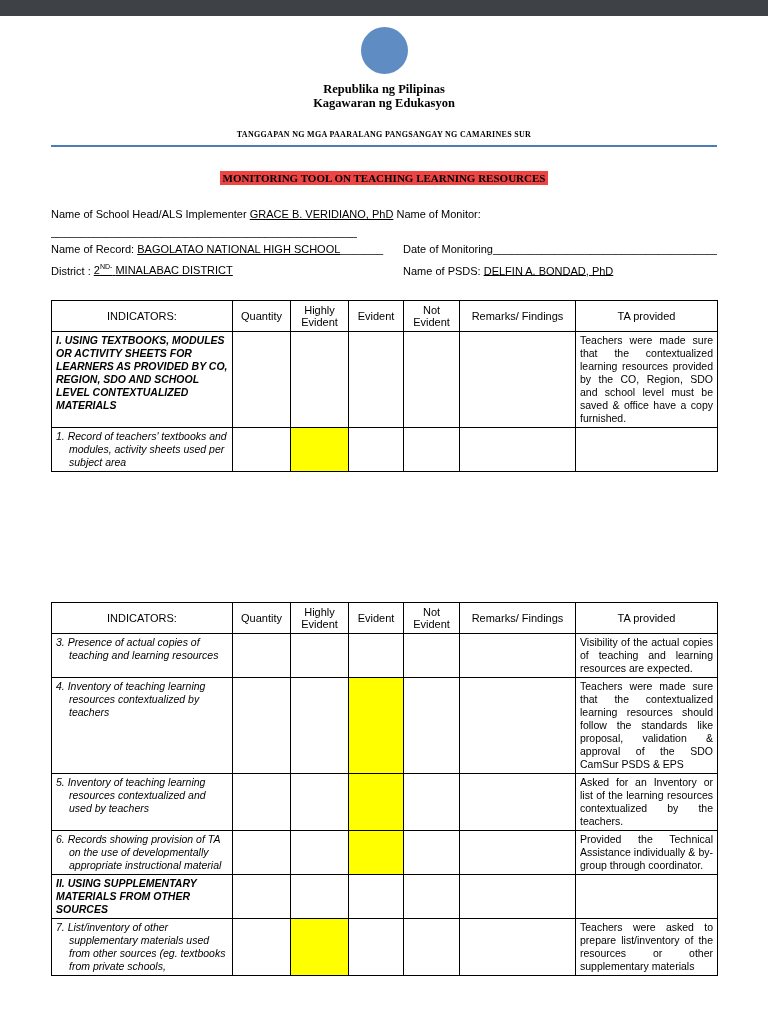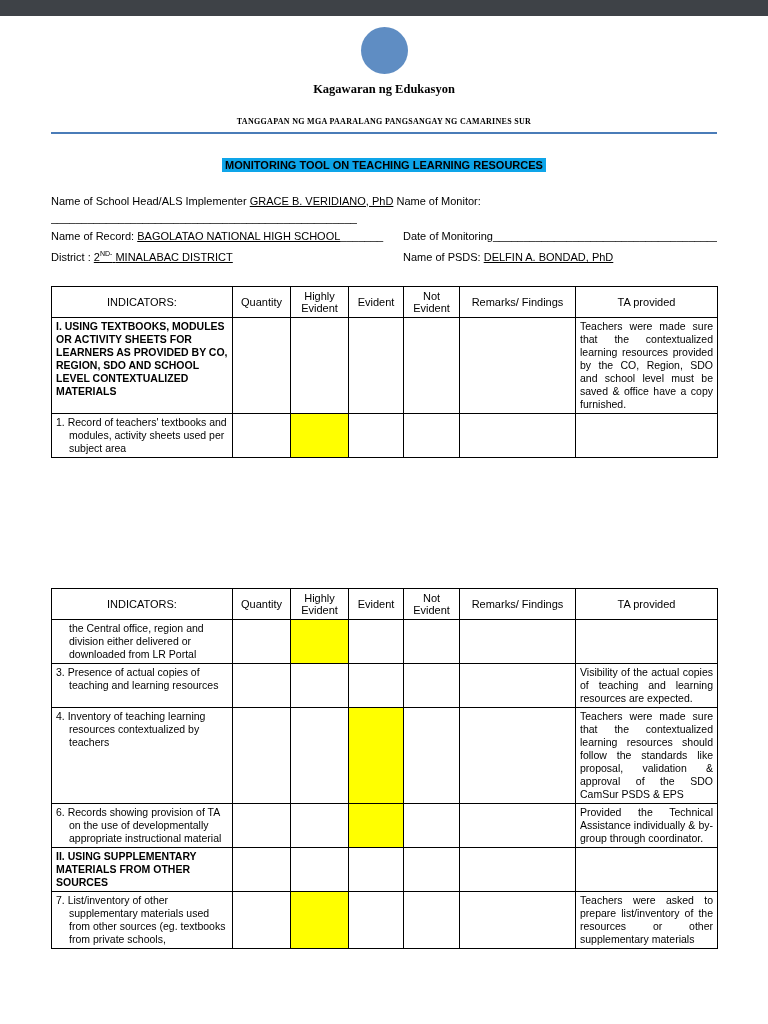--- a/index.html
+++ b/index.html
@@ -10,48 +10,49 @@
     font-family:"Liberation Sans", sans-serif;
   }
   .topbar { width:768px; height:16px; background:#3e4247; }
   .page { padding:0 51px; }
   .seal { width:47px; height:47px; border-radius:50%; background:#5f8dc3; margin:11px auto 9px auto; }
   .hdr { text-align:center; font-family:"Liberation Serif", serif; font-weight:bold; line-height:13.5px; }
   .hdr .big { font-size:12.5px; }
   .hdr .small { font-size:8px; letter-spacing:0.3px; margin-top:20px; line-height:10px; }
   .hdr-rule { border-bottom:2px solid #4a7cb8; margin-top:5px; }
   .title-row { text-align:center; margin-top:21px; }
-  .title { display:inline-block; background:#0ea5e9; font-weight:bold; font-size:11px; padding:1px 3px; }
+  .title { display:inline-block; background:#ef4444; font-weight:bold; font-size:11px; padding:1px 3px;font-family:Liberation Serif, serif; }
   .form { margin-top:20px; font-size:11px; }
   .form-line { line-height:17.5px; white-space:nowrap; overflow:hidden; }
   .bu { font-weight:normal; text-decoration:underline; }
   .fl-left { display:inline-block; width:352px; }
   sup { font-size:7px; vertical-align:super; }
   table.mtable { width:666px; border-collapse:collapse; table-layout:fixed; margin-top:20px; }
   table.mtable th, table.mtable td { border:1px solid #000; }
   table.mtable th { font-size:11px; font-weight:normal; text-align:center; vertical-align:middle; height:28px; padding:1px 2px; font-family:"Liberation Sans", sans-serif; }
   table.mtable td { font-size:10.5px; vertical-align:top; padding:2px 4px; line-height:13px; }
-  td.ind { text-align:left; }
+  td.ind { text-align:left;font-style:italic; }
   td.ind.section { font-weight:bold; }
   td.ind.item { padding-left:17px; text-indent:-13px; }
   td.ind.cont { padding-left:17px; }
   td.ta { text-align:justify; }
   td.hl { background:#ffff00; }
   table.mtable.second { margin-top:130px; }
 </style>
 </head>
 <body>
 
 <div class="topbar"></div>
 
 <div class="page">
 
   <div class="seal"></div>
 
   <div class="hdr">
+    <div class="big">Republika ng Pilipinas</div>
     <div class="big">Kagawaran ng Edukasyon</div>
     <div class="small">TANGGAPAN NG MGA PAARALANG PANGSANGAY NG CAMARINES SUR</div>
   </div>
   <div class="hdr-rule"></div>
 
   <div class="title-row">
     <span class="title">MONITORING TOOL ON TEACHING LEARNING RESOURCES</span>
   </div>
 
   <div class="form">
@@ -138,45 +139,45 @@
           <th>Quantity</th>
           <th>Highly Evident</th>
           <th>Evident</th>
           <th>Not Evident</th>
           <th>Remarks/ Findings</th>
           <th>TA provided</th>
         </tr>
       </thead>
       <tbody>
         <tr>
-          <td class="ind cont">the Central office, region and division either delivered or downloaded from LR Portal</td>
-          <td></td>
-          <td class="hl" style="background: rgb(255, 255, 0);"></td>
-          <td></td>
-          <td></td>
-          <td></td>
-          <td class="ta"></td>
-        </tr>
-        <tr>
           <td class="ind item">3. Presence of actual copies of teaching and learning resources</td>
           <td></td>
           <td></td>
           <td></td>
           <td></td>
           <td></td>
           <td class="ta">Visibility of the actual copies of teaching and learning resources are expected.</td>
         </tr>
         <tr>
           <td class="ind item">4. Inventory of teaching learning resources contextualized by teachers</td>
           <td></td>
           <td></td>
           <td class="hl" style="background: rgb(255, 255, 0);"></td>
           <td></td>
           <td></td>
           <td class="ta">Teachers were made sure that the contextualized learning resources should follow the standards like proposal, validation &amp; approval of the SDO CamSur PSDS &amp; EPS</td>
+        </tr>
+        <tr>
+          <td class="ind item">5. Inventory of teaching learning resources contextualized and used by teachers</td>
+          <td></td>
+          <td></td>
+          <td class="hl" style="background: rgb(255, 255, 0);"></td>
+          <td></td>
+          <td></td>
+          <td class="ta">Asked for an Inventory or list of the learning resources contextualized by the teachers.</td>
         </tr>
         <tr>
           <td class="ind item">6. Records showing provision of TA on the use of developmentally appropriate instructional material</td>
           <td></td>
           <td></td>
           <td class="hl" style="background: rgb(255, 255, 0);"></td>
           <td></td>
           <td></td>
           <td class="ta">Provided the Technical Assistance individually &amp; by-group through coordinator.</td>
         </tr>

